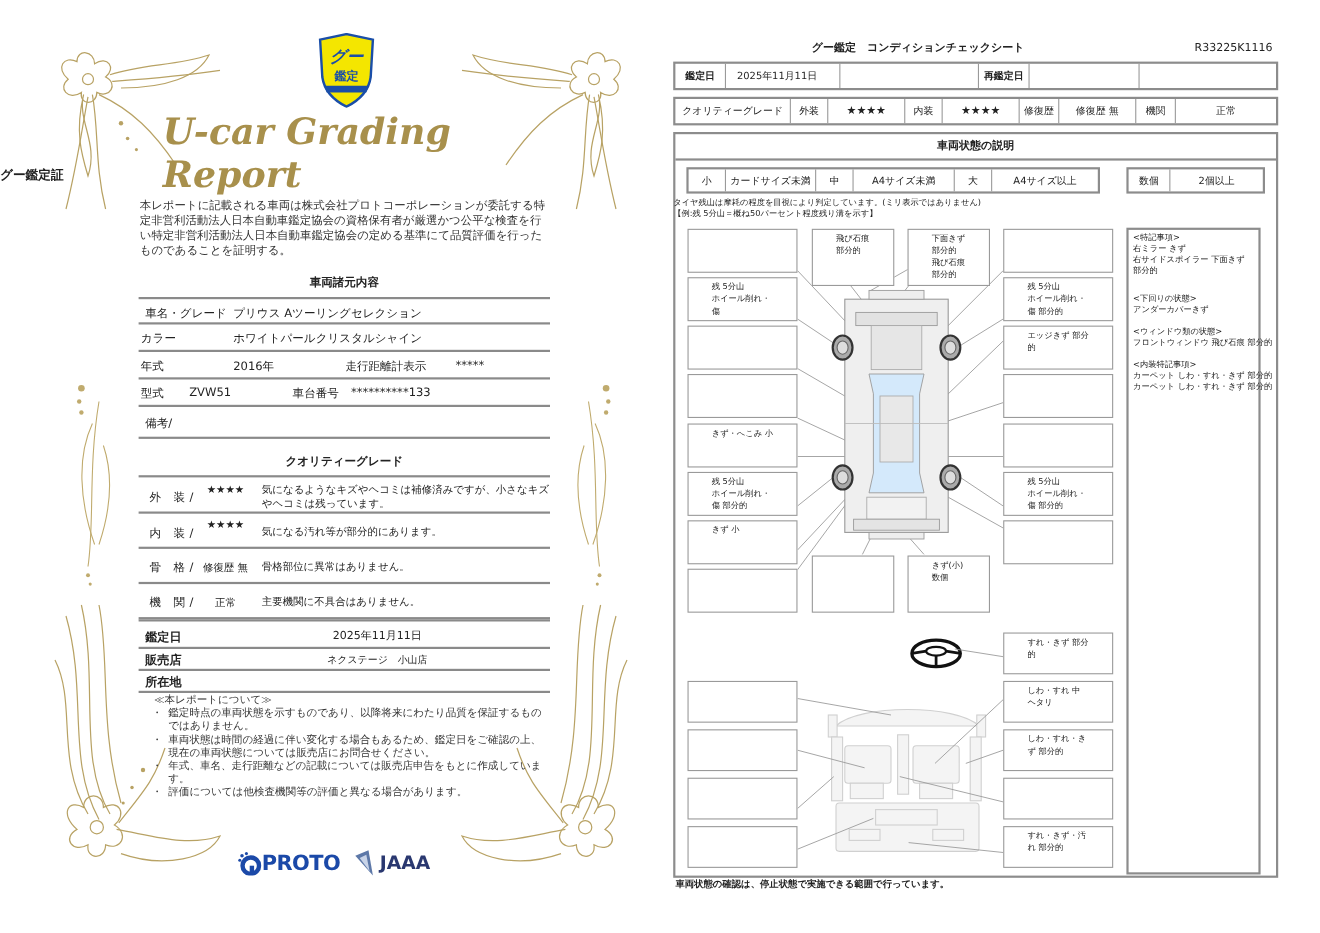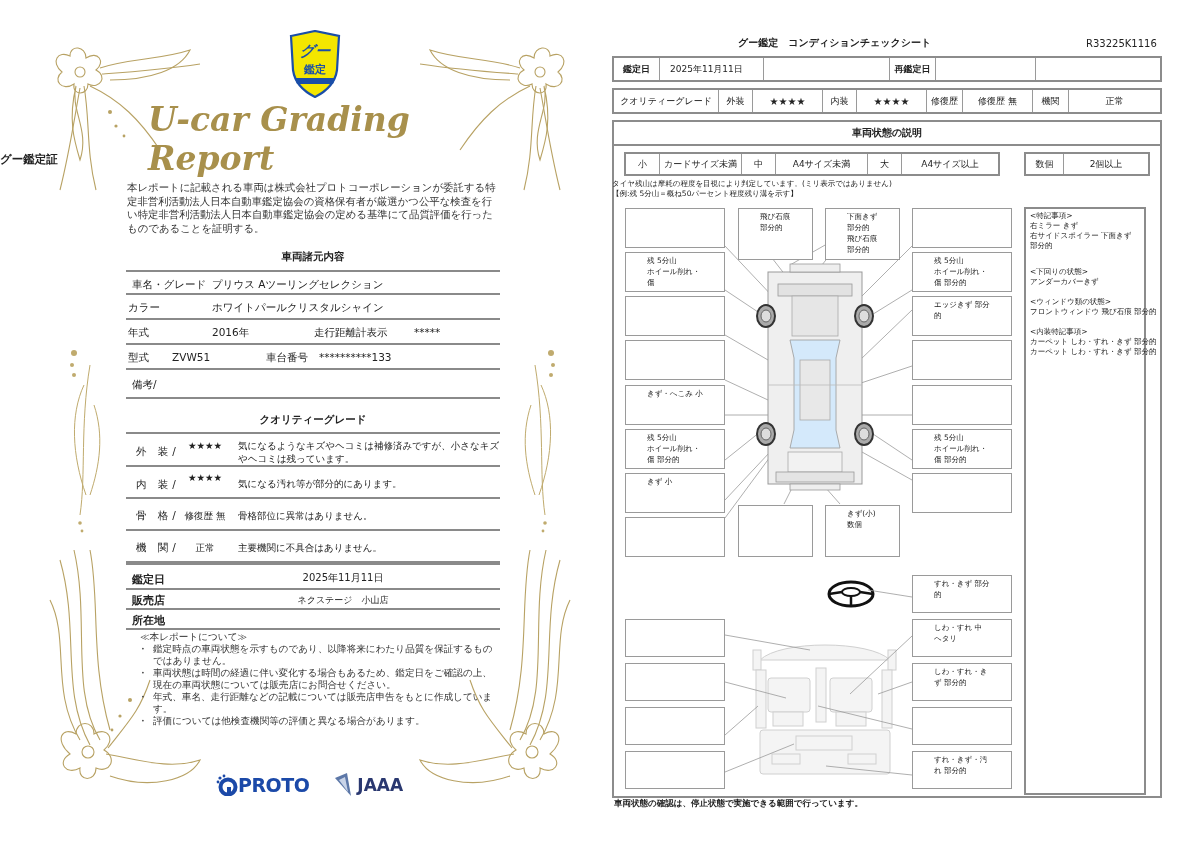--- a/index.html
+++ b/index.html
@@ -38,21 +38,21 @@
   .info-row .lbl { position: absolute; left: 6px; top: 3px; font-size: 11px; font-weight: bold; }
   .info-row .val { position: absolute; left: 60px; width: 314px; text-align: center; top: 4px; font-size: 9px; }
   .info-row .val.big { font-size: 10px; top: 3px; }
 
   .notes { position: absolute; left: 140px; top: 631px; width: 360px; font-family: "DejaVu Serif", "Liberation Serif", serif; font-size: 9.6px; line-height: 12px; color: #333; }
   .notes .head { margin-left: 0px; }
   .notes ul { list-style: none; }
   .notes li { position: relative; padding-left: 13px; }
   .notes li::before { content: "・"; position: absolute; left: -2px; top: 0; }
 
-  .logos { position: absolute; left: 216px; top: 770px; height: 30px; display: flex; align-items: center; gap: 24px; }
+  .logos { position: absolute; left: 216px; top: 770px; height: 30px; display: flex; align-items: center; gap: 12px; }
   .logo-proto { font-family: "DejaVu Sans", sans-serif; font-weight: bold; color: #1b49a8; font-size: 19px; letter-spacing: -0.5px; display: flex; align-items: center; }
   .logo-jaaa { font-family: "DejaVu Sans", sans-serif; font-weight: bold; color: #2a3870; font-size: 17px; display: flex; align-items: center; gap: 4px; }
 
   
   .sheet { position: absolute; left: 600px; top: 0; width: 600px; height: 848px; }
   .sheet-title { position: absolute; left: 138px; top: 36px; font-size: 10px; font-weight: bold; text-align: center; }
   .sheet-id { position: absolute; left: 486px; top: 38px; font-size: 10px; }
   .tbl { position: absolute; display: flex; border: 2px solid #8c8c8c; }
   .tbl .c { border-right: 1px solid #9a9a9a; font-size: 9px; display: flex; align-items: center; justify-content: center; white-space: nowrap; }
   .tbl .c:last-child { border-right: none; }

